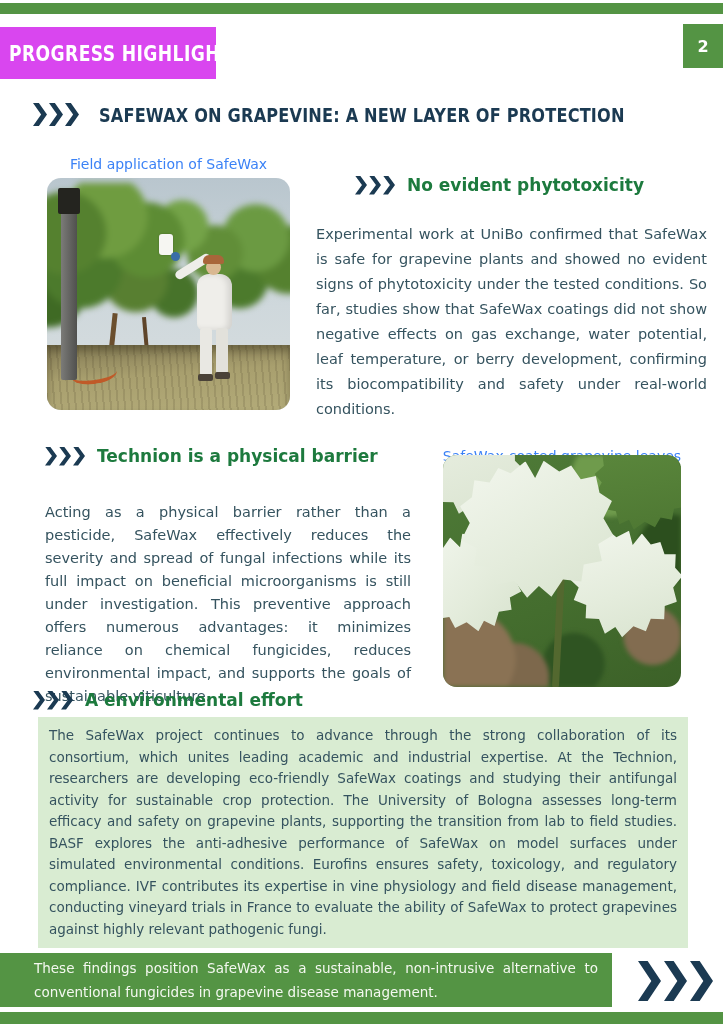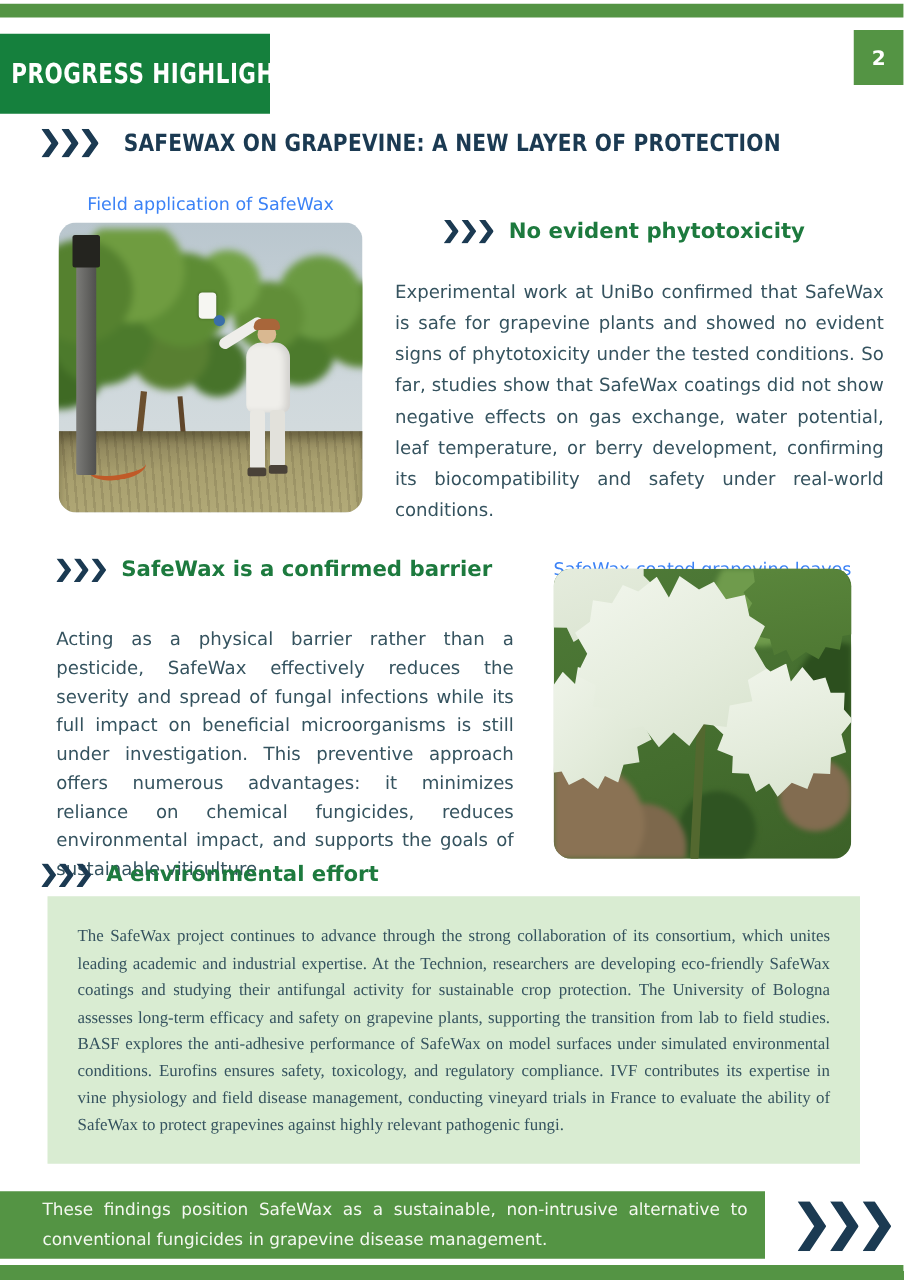--- a/index.html
+++ b/index.html
@@ -4,21 +4,21 @@
 <style>
   html,body{margin:0;padding:0;background:#ffffff;}
   .page{
     position:relative;width:723px;height:1024px;overflow:hidden;background:#ffffff;
     font-family:"DejaVu Sans","Liberation Sans",sans-serif;color:#35535f;
   }
   
   .top-bar{position:absolute;left:0;top:3px;width:723px;height:11px;background:#549444;}
   .bottom-bar{position:absolute;left:0;top:1012px;width:723px;height:12px;background:#549444;}
   .header-banner{
-    position:absolute;left:0;top:27px;width:216px;height:64px;background:#15803d;
+    position:absolute;left:0;top:27px;width:216px;height:52px;background:#d946ef;
     display:flex;align-items:center;padding-left:9px;box-sizing:border-box;
   }
   .header-banner .banner-text{
     color:#ffffff;font-weight:bold;font-size:22px;letter-spacing:.5px;
     display:inline-block;transform:scaleX(.78);transform-origin:left center;white-space:nowrap;
   }
   .page-number{
     position:absolute;left:683px;top:24px;width:40px;height:44px;background:#549444;
     display:flex;align-items:center;justify-content:center;color:#ffffff;font-weight:bold;font-size:16px;
   }
@@ -45,21 +45,21 @@
   .caption-field{left:47px;top:156px;width:243px;}
   .caption-leaves{left:437px;top:448px;width:250px;}
   
   .body-par{position:absolute;text-align:justify;color:#35535f;}
   .par-phyto{left:316px;top:206px;width:391px;font-size:14.5px;line-height:25px;margin-top:16px;}
   .par-barrier{left:45px;top:486px;width:366px;font-size:14.5px;line-height:23px;}
   .collab-panel{
     position:absolute;left:38px;top:717px;width:650px;box-sizing:border-box;
     background:#d9ecd2;padding:8px 11px;
   }
-  .collab-panel p{margin:13px;text-align:justify;color:#35535f;font-size:13.5px;line-height:21.5px;font-family:Liberation Serif, serif;}
+  .collab-panel p{margin:0;text-align:justify;color:#35535f;font-size:13.5px;line-height:21.5px;}
   
   .footer-banner{
     position:absolute;left:0;top:953px;width:612px;height:54px;background:#549444;
     display:flex;align-items:center;box-sizing:border-box;padding:4px 14px 4px 34px;
   }
   .footer-banner p{margin:0;color:#f4f8f0;font-size:13.5px;line-height:24px;text-align:justify;}
   .footer-chevrons{position:absolute;left:638px;top:961px;display:inline-flex;gap:3px;}
   
   .photo{position:absolute;border-radius:14px;overflow:hidden;}
   .photo-field{left:47px;top:178px;width:243px;height:232px;}
@@ -178,21 +178,21 @@
   </div>
 
   <p class="body-par par-phyto">Experimental work at UniBo confirmed that SafeWax is safe for grapevine plants and showed no evident signs of phytotoxicity under the tested conditions. So far, studies show that SafeWax coatings did not show negative effects on gas exchange, water potential, leaf temperature, or berry development, confirming its biocompatibility and safety under real-world conditions.</p>
 
   <div class="subhead-row row-barrier">
     <span class="chevrons">
       <span class="chev chev-md"></span>
       <span class="chev chev-md"></span>
       <span class="chev chev-md"></span>
     </span>
-    <span class="subhead">SafeWax is a confirmed barrier</span>
+    <span class="subhead">Technion is a physical barrier</span>
   </div>
 
   <p class="body-par par-barrier">Acting as a physical barrier rather than a pesticide, SafeWax effectively reduces the severity and spread of fungal infections while its full impact on beneficial microorganisms is still under investigation. This preventive approach offers numerous advantages: it minimizes reliance on chemical fungicides, reduces environmental impact, and supports the goals of sustainable viticulture.</p>
 
   <div class="photo-caption caption-leaves">SafeWax-coated grapevine leaves</div>
 
   <div class="photo photo-leaves">
     <div class="p2-bg"></div>
     <div class="p2-blotch"></div>
     <div class="leaf p2-leaf-green"></div>

